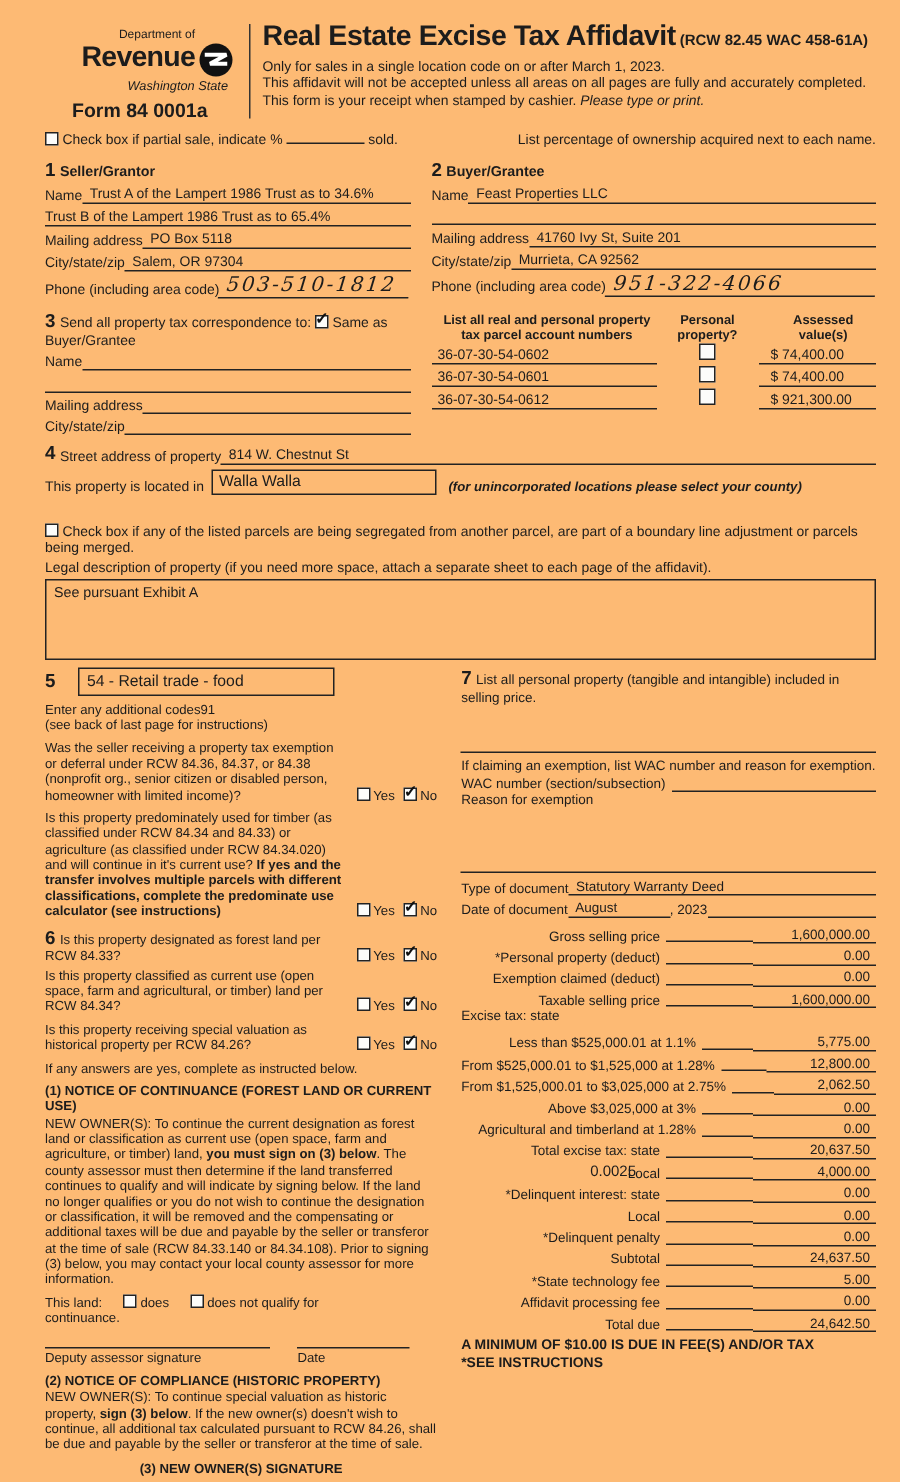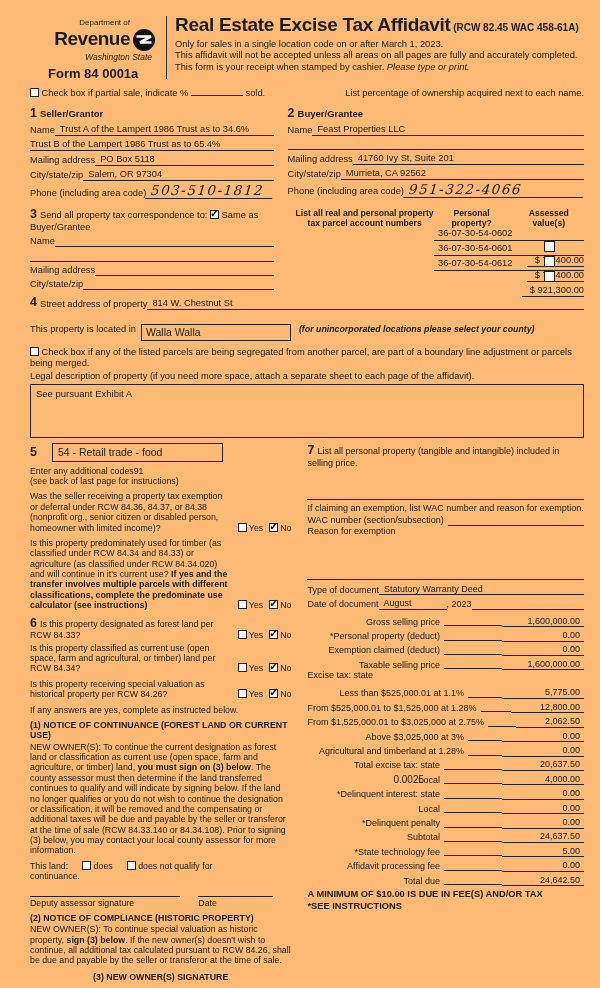--- a/index.html
+++ b/index.html
@@ -31,30 +31,30 @@
   .cols12 { display:grid; grid-template-columns: 46.5% 53.5%; margin-top:6px; }
   .secnum { font-size:12.5px; font-weight:bold; margin-right:3px; }
   .sechead { font-weight:bold; font-size:9.5px; }
   .fline { display:flex; align-items:flex-end; margin-top:3px; }
   .fline .lbl { white-space:nowrap; }
   .fline .val { flex:1; border-bottom:1px solid #222; padding:0 2px 0 5px; white-space:nowrap; overflow:hidden; }
   .hand { font-family:"DejaVu Serif", serif; font-style:italic; font-size:13.5px; letter-spacing:1.5px; line-height:1; display:inline-block; transform:skewX(-6deg); }
   .col-pad-r { padding-right:14px; }
   .parcel-tbl { margin-top:2px; }
   .ptbl-head { display:flex; font-weight:bold; font-size:8.6px; text-align:center; line-height:1.15; }
-  .ptbl-row { display:flex; align-items:flex-end; height:15px;flex-direction:column; }
+  .ptbl-row { display:flex; align-items:flex-end; height:15px; }
   .pc1 { width:150px; border-bottom:1px solid #222; padding-left:4px; }
   .pc2 { width:68px; text-align:center; }
   .pc3 { flex:1; border-bottom:1px solid #222; padding-left:8px; }
   .pcb { width:11px; height:11px; border:1.2px solid #222; display:inline-block; background:#fcfcfa; }
   .sec4 { margin-top:5px; }
-  .located-row { display:flex; align-items:flex-start; margin-top:14px; }
+  .located-row { display:flex; align-items:flex-end; margin-top:3px; }
   .located-box { border:1.6px solid #222; width:150px; padding:1px 4px; font-size:10.5px; margin-left:5px; }
   .county-note { font-style:italic; font-weight:bold; font-size:8.8px; margin-left:8px; }
-  .seg-row { margin-top:6px; }
+  .seg-row { margin-top:19px; }
   .legal-lbl { margin-top:2px; }
   .legal-box { border:1.5px solid #222; height:54px; padding:3px 5px; margin-top:2px; font-size:9.5px; }
   .cols57 { display:grid; grid-template-columns: 49% 51%; margin-top:5px; }
   .colL { padding-right:10px; font-size:8.8px; line-height:1.18; }
   .colR { padding-left:6px; font-size:9px; line-height:1.18; }
   .code-row { display:flex; align-items:center; }
   .code-box { border:1.5px solid #222; width:171px; padding:2px 5px; font-size:10.5px; margin-left:12px; }
   .addl-row { display:flex; align-items:flex-end; margin-top:4px; }
   .addl-row .val { width:150px; flex:none; }
   .question { display:flex; margin-top:5px; }

